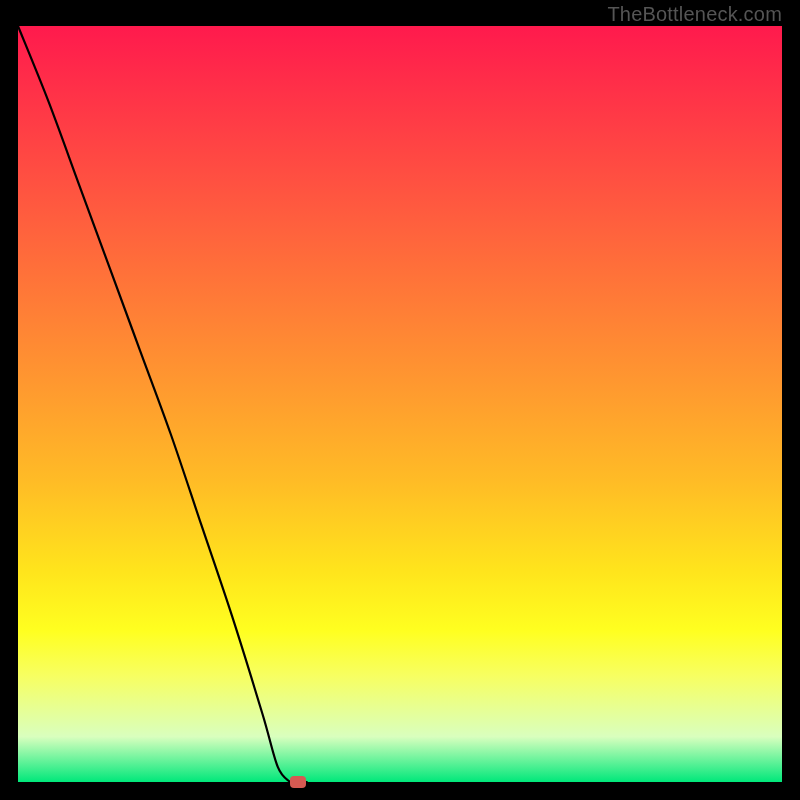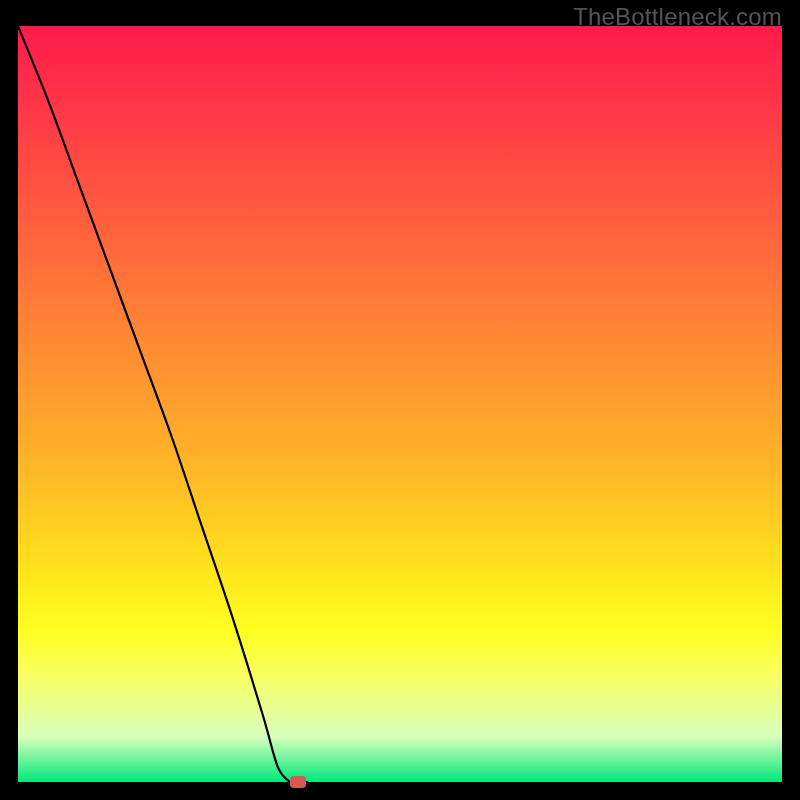--- a/index.html
+++ b/index.html
@@ -1,18 +1,18 @@
 <!DOCTYPE html>
 <html><head>
 <meta charset="utf-8">
 <style>
   * { margin: 0; padding: 0; box-sizing: border-box; }
   body { width: 800px; height: 800px; background: #000; position: relative; overflow: hidden; font-family: Arial, sans-serif; }
   .frame { position: absolute; left: 18px; top: 26px; width: 764px; height: 756px; background: #000; }
-  .watermark { position: absolute; top: 3px; right: 18px; color: #555; font-size: 24px; font-weight: 500; letter-spacing: 0.2px; }
+  .watermark { position: absolute; top: 3px; right: 18px; color: #555; font-size: 20px; font-weight: 500; letter-spacing: 0.2px; }
   .gradient-bg { width: 100%; height: 100%; background: linear-gradient(to bottom,
       #ff1a4d 0%,
       #ff3a46 12%,
       #ff5a3f 24%,
       #ff7a37 36%,
       #ff9a2f 48%,
       #ffbb26 60%,
       #ffe41c 72%,
       #ffff20 80%,
       #f7ff62 86%,

